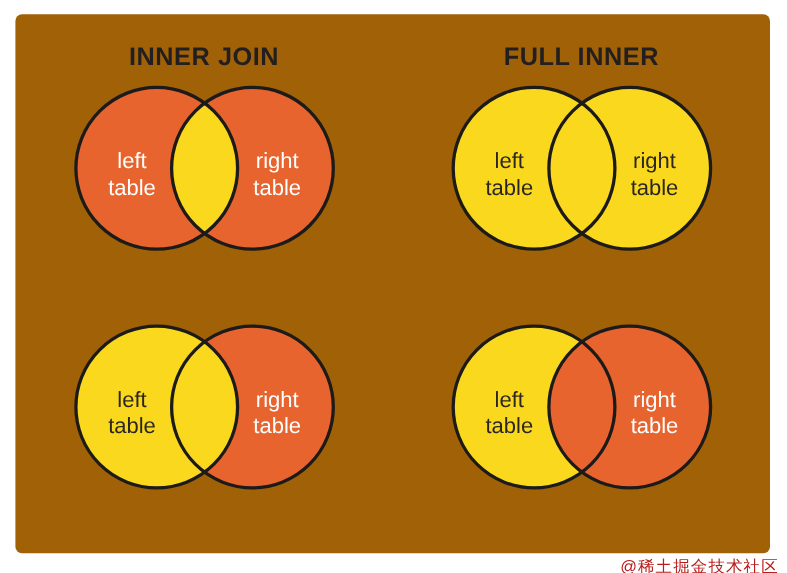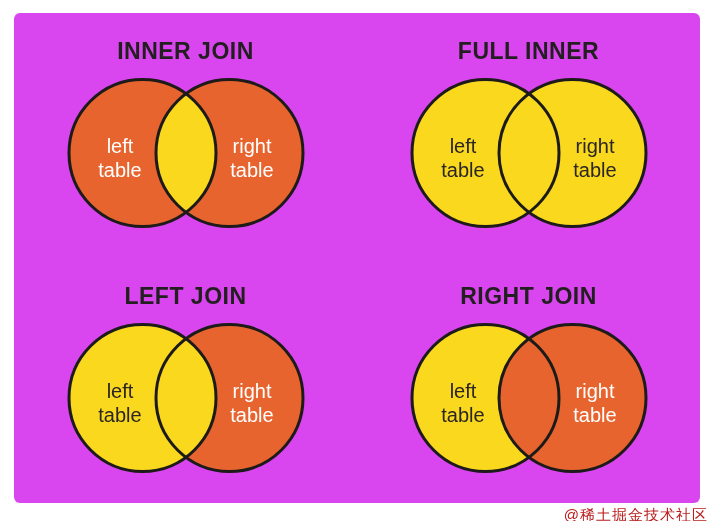--- a/index.html
+++ b/index.html
@@ -11,21 +11,21 @@
   }
   .canvas {
     position: relative;
     width: 716px; height: 521px;
     background: #ffffff;
   }
   .panel {
     position: absolute;
     left: 14px; top: 13px;
     width: 686px; height: 490px;
-    background: #d946ef;
+    background: #a16207;
     border-radius: 6px;
     display: grid;
     grid-template-columns: 1fr 1fr;
     grid-template-rows: 1fr 1fr;
   }
   .cell {
     display: flex;
     flex-direction: column;
     align-items: center;
     padding-top: 24px;
@@ -97,41 +97,39 @@
         <circle class="outline" cx="77.5" cy="77" r="73.5" stroke="#1d1b1a"></circle>
         <circle class="outline" cx="164.5" cy="77" r="73.5" stroke="#1d1b1a"></circle>
         <text x="55" y="77" fill="#2b2523">left</text>
         <text x="55" y="101" fill="#2b2523">table</text>
         <text x="187" y="77" fill="#2b2523">right</text>
         <text x="187" y="101" fill="#2b2523">table</text>
       </svg>
     </div>
 
     <div class="cell">
-      <div class="title">LEFT JOIN</div>
       <svg class="venn" width="242" height="154" viewBox="0 0 242 154">
         <defs>
           <clipPath id="clipL2">
               <circle cx="77.5" cy="77" r="73.5"></circle>
             </clipPath>
         </defs>
         <circle cx="77.5" cy="77" r="73.5" fill="#f9d81d"></circle>
         <circle cx="164.5" cy="77" r="73.5" fill="#e7642e"></circle>
         <circle cx="164.5" cy="77" r="73.5" clip-path="url(#clipL2)" fill="#f9d81d"></circle>
         <circle class="outline" cx="77.5" cy="77" r="73.5" stroke="#1d1b1a"></circle>
         <circle class="outline" cx="164.5" cy="77" r="73.5" stroke="#1d1b1a"></circle>
         <text x="55" y="77" fill="#2b2523">left</text>
         <text x="55" y="101" fill="#2b2523">table</text>
         <text x="187" y="77" fill="#ffffff">right</text>
         <text x="187" y="101" fill="#ffffff">table</text>
       </svg>
     </div>
 
     <div class="cell">
-      <div class="title">RIGHT JOIN</div>
       <svg class="venn" width="242" height="154" viewBox="0 0 242 154">
         <defs>
           <clipPath id="clipL3">
               <circle cx="77.5" cy="77" r="73.5"></circle>
             </clipPath>
         </defs>
         <circle cx="77.5" cy="77" r="73.5" fill="#f9d81d"></circle>
         <circle cx="164.5" cy="77" r="73.5" fill="#e7642e"></circle>
         <circle cx="164.5" cy="77" r="73.5" clip-path="url(#clipL3)" fill="#e7642e"></circle>
         <circle class="outline" cx="77.5" cy="77" r="73.5" stroke="#1d1b1a"></circle>

